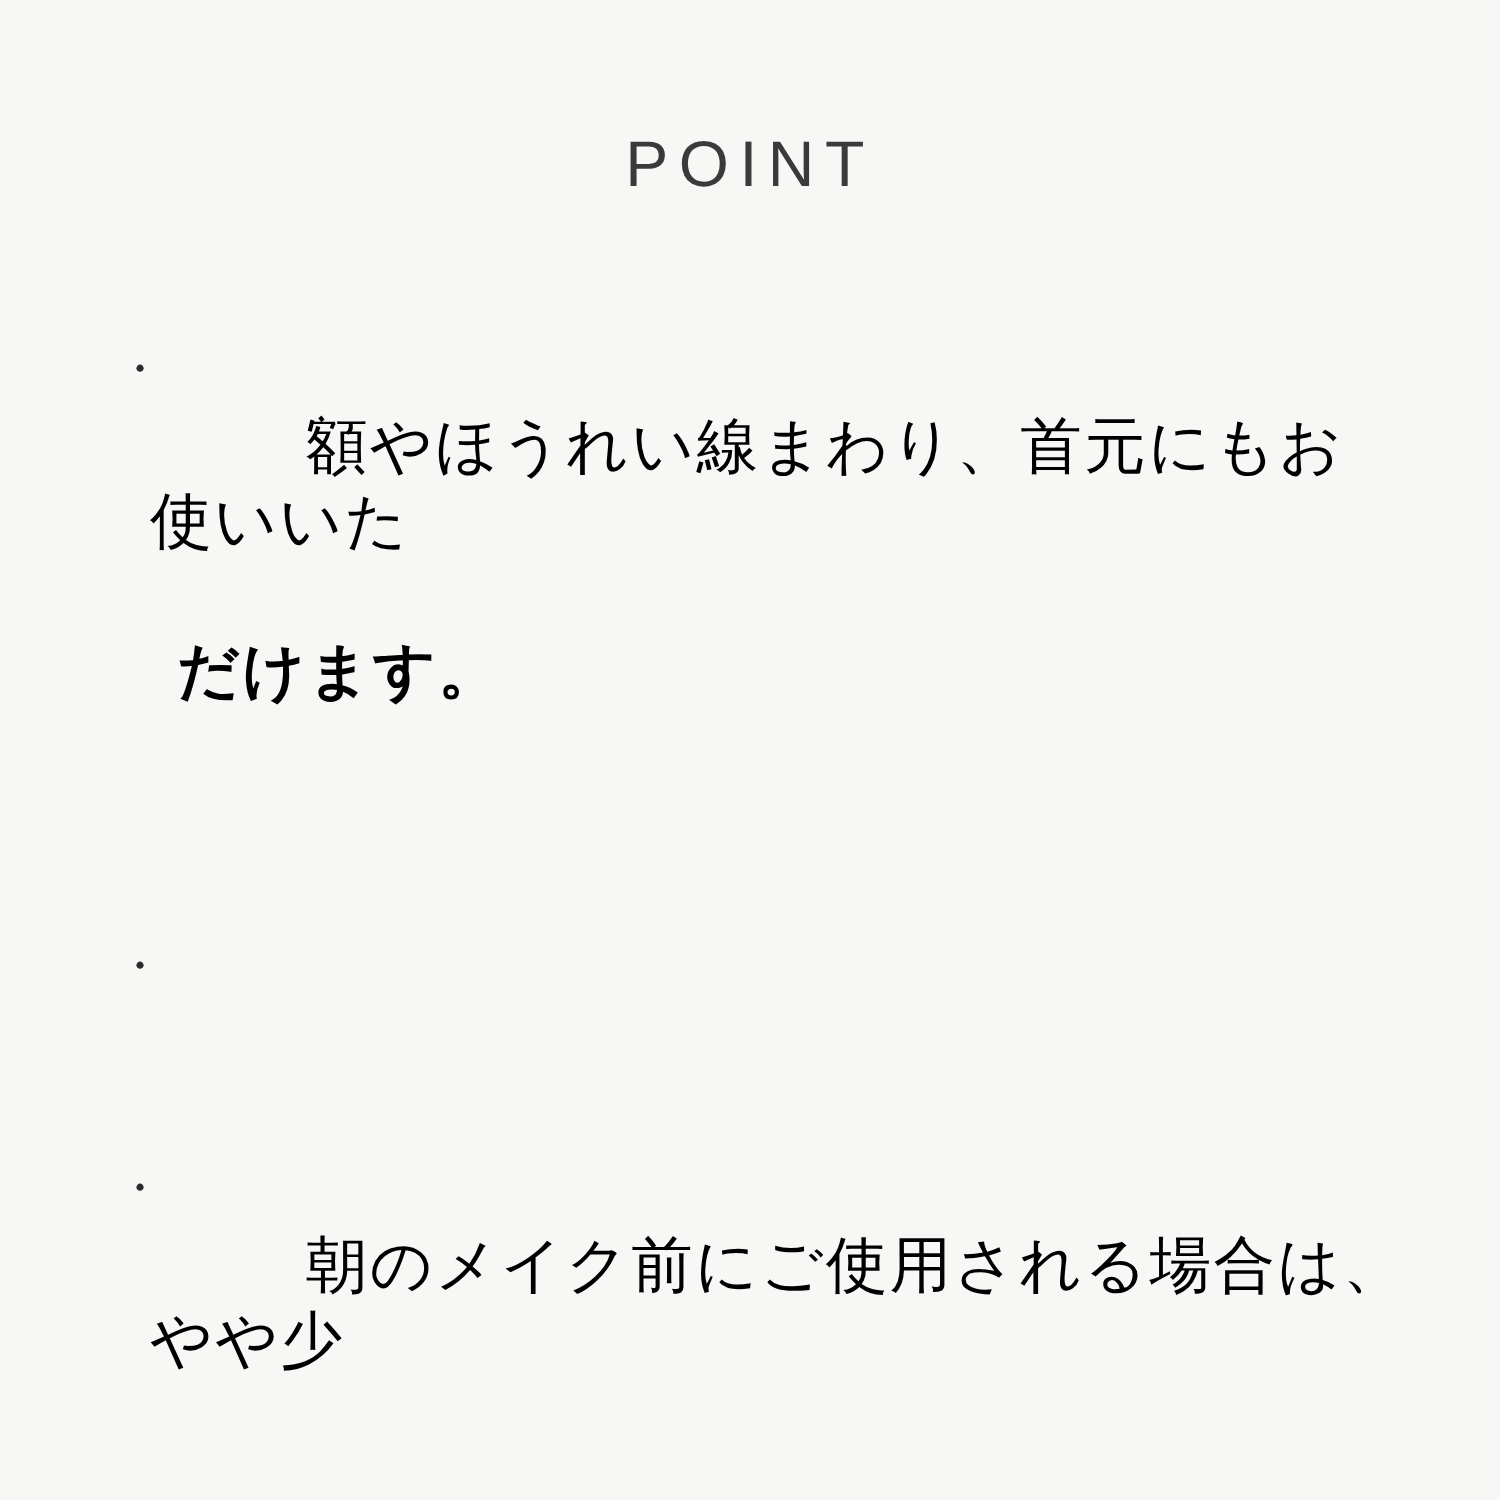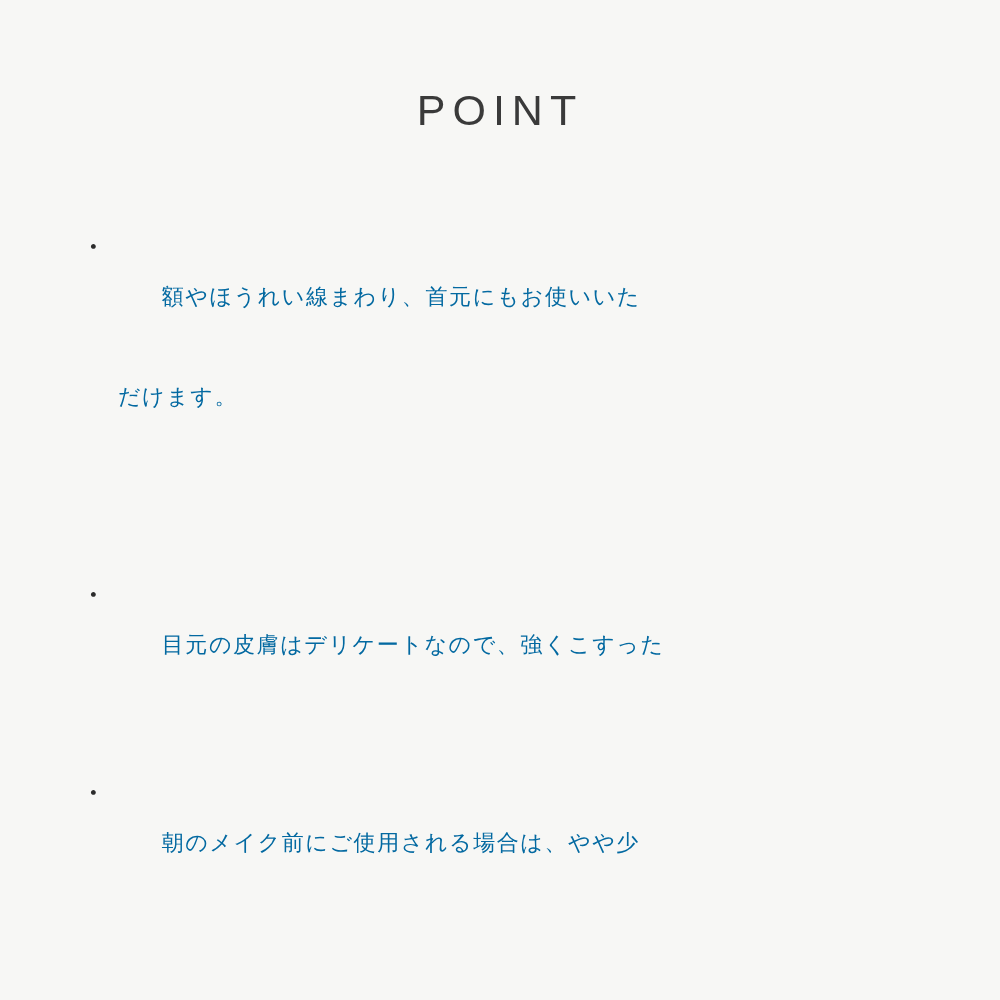--- a/index.html
+++ b/index.html
@@ -44,30 +44,31 @@
   }
   .bullet {
     flex: 0 0 auto;
     font-size: 30px;
     line-height: 50px;
     color: #2b2b2b;
     width: 22px;
   }
   .point-text {
     flex: 1 1 auto;
-    font-size: 22px;
+    font-size: 41px;
     line-height: 50px;
     letter-spacing: 1.6px;
-    color: #0369a1;
+    color: #000000;
     text-indent: 0;
     white-space: pre-wrap;
   }
   .point-text .wrap-indent {
     display: block;
     padding-left: 18px;
+    font-weight: bold;
   }
 </style>
 </head>
 <body>
 
 <div class="page">
 
   <div class="heading">POINT</div>
 
   <div class="points">
@@ -76,21 +77,20 @@
       <span class="bullet">・</span>
       <span class="point-text">
         <span>額やほうれい線まわり、首元にもお使いいた</span>
         <span class="wrap-indent">だけます。</span>
       </span>
     </div>
 
     <div class="point-item">
       <span class="bullet">・</span>
       <span class="point-text">
-        <span>目元の皮膚はデリケートなので、強くこすった</span>
       </span>
     </div>
 
     <div class="point-item">
       <span class="bullet">・</span>
       <span class="point-text">
         <span>朝のメイク前にご使用される場合は、やや少</span>
         
       </span>
     </div>

